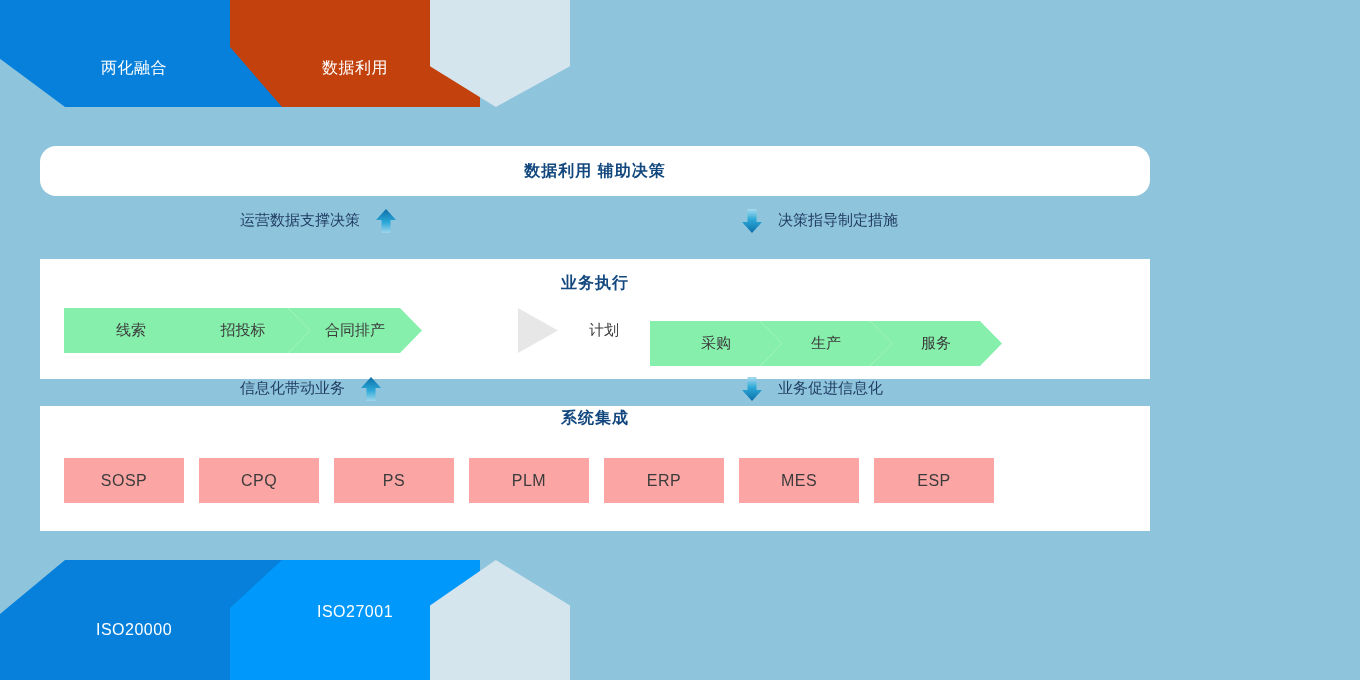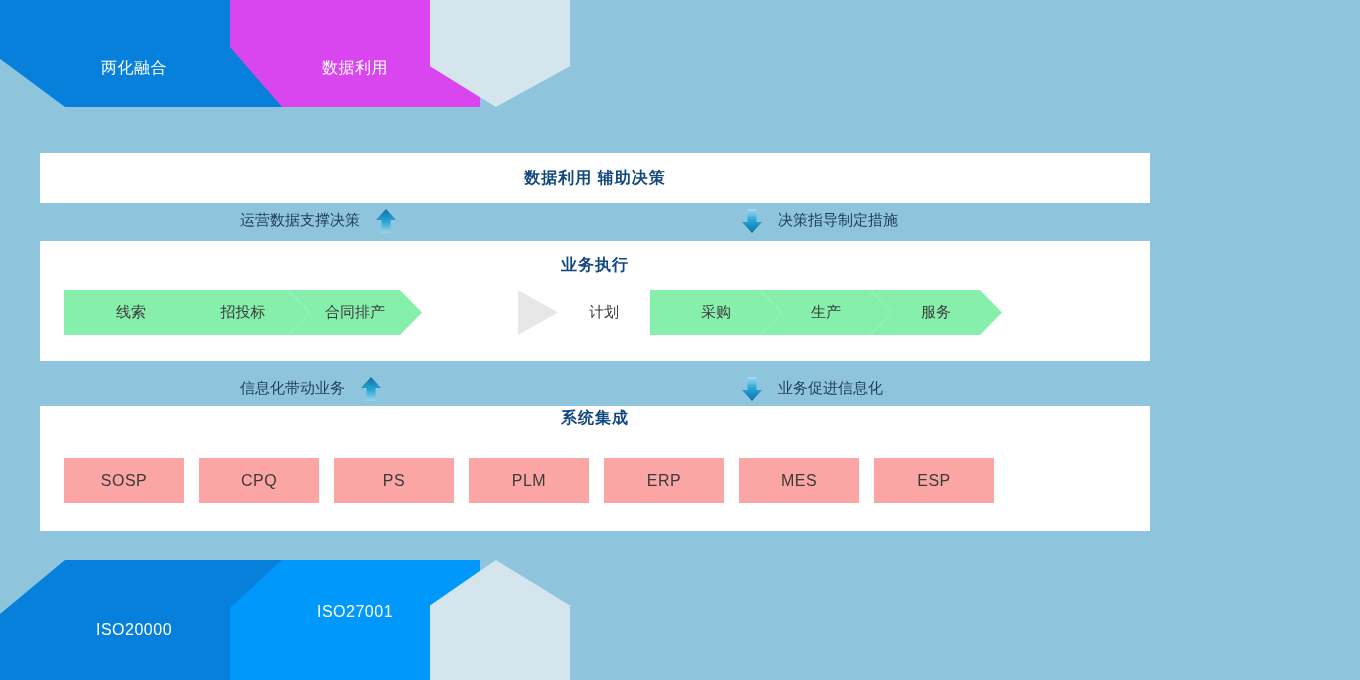--- a/index.html
+++ b/index.html
@@ -42,21 +42,21 @@
   
   .banner-top .s1 {
     left: 0; width: 300px;
     background: #0680db;
     clip-path: polygon(0 0, 100% 0, 100% 100%, 65px 100%, 0 55%);
   }
   .banner-top .s1 .blabel { transform: translate(-16px, 15px); }
 
   .banner-top .s2 {
     left: 230px; width: 250px;
-    background: #d946ef;
+    background: #c2410c;
     clip-path: polygon(0 0, 100% 0, 100% 100%, 52px 100%, 0 44%);
   }
   .banner-top .s2 .blabel { transform: translate(0px, 15px); }
 
   .banner-top .s3 {
     left: 430px; width: 140px;
     background: #d4e5ee;
     clip-path: polygon(0 0, 100% 0, 100% 62%, 47% 100%, 0 62%);
   }
 
@@ -81,22 +81,22 @@
     clip-path: polygon(0 100%, 100% 100%, 100% 38%, 47% 0, 0 38%);
   }
 
   
   .panel {
     position: absolute;
     left: 40px;
     width: 1110px;
     background: #ffffff;
   }
-  #panel-decision { top: 153px; height: 50px; }
-  #panel-business { top: 241px; height: 120px; }
+  #panel-decision { top: 146px; height: 50px; border-radius: 16px; }
+  #panel-business { top: 259px; height: 120px; }
   #panel-systems  { top: 406px; height: 125px; }
 
   .panel-title {
     text-align: center;
     color: #13487f;
     font-weight: bold;
     font-size: 16px;
     letter-spacing: 1px;
   }
   #panel-decision .panel-title { line-height: 50px; }
@@ -148,21 +148,21 @@
     background: #86efac;
     display: flex;
     align-items: center;
     justify-content: center;
     color: #3b3b3b;
     font-size: 15px;
     padding: 0 10px;
     white-space: nowrap;
   }
   .chev.w-a { width: 134px; }
-  .chev.w-b { width: 132px; }
+  .chev.w-b { width: 132px; margin-top: 13px; }
   
   .chev.cut {
     clip-path: polygon(0 0, calc(100% - 22px) 0, 100% 50%, calc(100% - 22px) 100%, 0 100%, 22px 50%);
     margin-left: -22px;
   }
   .chev.head {
     clip-path: polygon(0 0, calc(100% - 22px) 0, 100% 50%, calc(100% - 22px) 100%, 0 100%);
   }
   .chev.plain { clip-path: none; }
 

